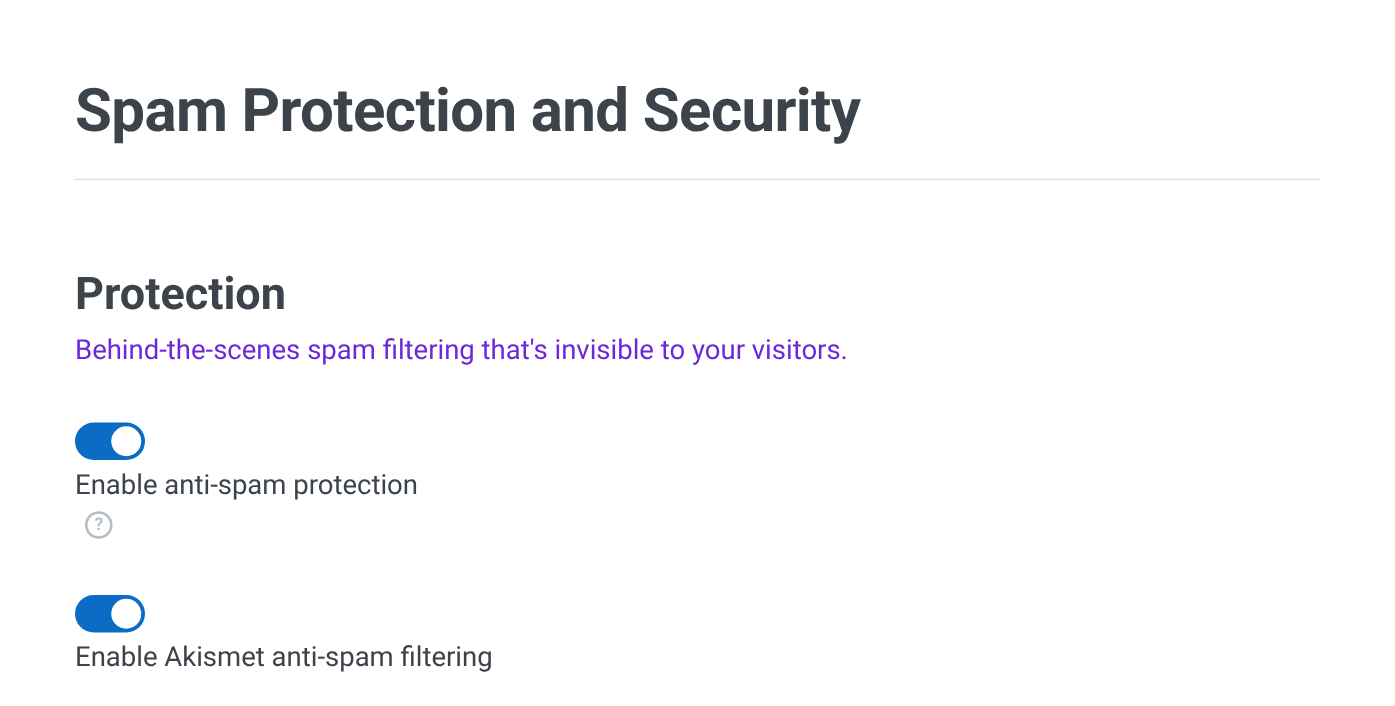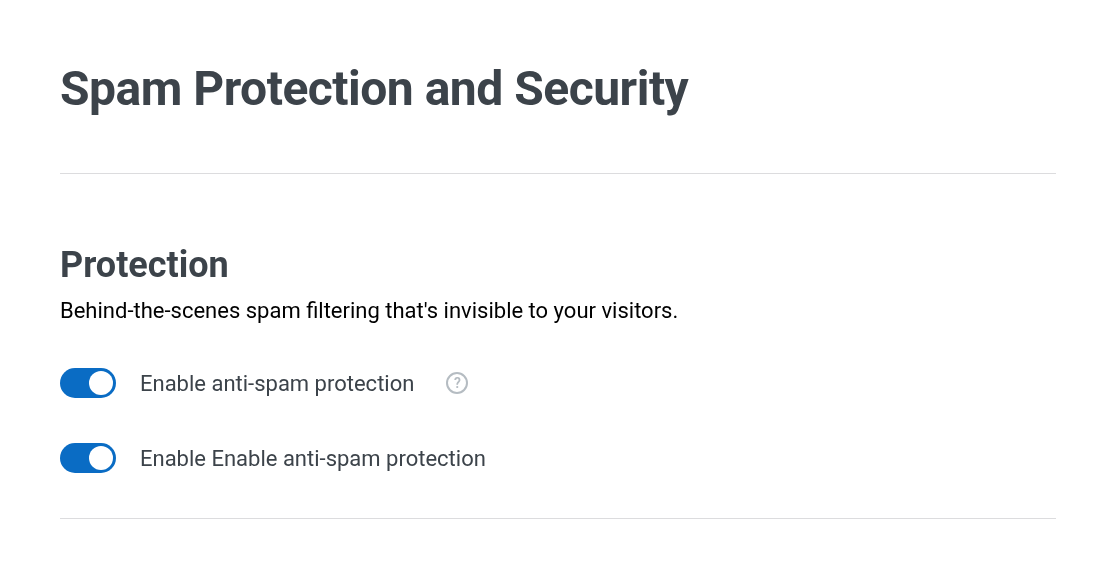--- a/index.html
+++ b/index.html
@@ -10,45 +10,46 @@
     body {
       font-family: -apple-system, BlinkMacSystemFont, "Segoe UI", Roboto, Helvetica, Arial, sans-serif;
       background: #fff;
       padding: 60px 60px 0 60px;
       width: 1116px;
     }
     .page-title {
       font-size: 48px;
       font-weight: 700;
       color: #3c434a;
-      margin-bottom: 56px;
+      margin-bottom: 26px;
       letter-spacing: -0.5px;
     }
     .divider {
       border: none;
       border-top: 1px solid #dcdcde;
       margin-bottom: 70px;
     }
     .section-title {
       font-size: 36px;
       font-weight: 700;
       color: #3c434a;
       margin-bottom: 12px;
     }
     .section-description {
       font-size: 22px;
-      color: #000000;
+      color: #6d28d9;
       margin-bottom: 45px;
       font-weight: 400;
     }
     .toggle-row {
       display: flex;
-      align-items: center;
-      gap: 24px;
+      align-items: flex-start;
+      gap: 8px;
       margin-bottom: 45px;
+      flex-direction: column;
     }
     .toggle {
       position: relative;
       width: 56px;
       height: 30px;
       background: #0a6cc4;
       border-radius: 15px;
       cursor: pointer;
       flex-shrink: 0;
     }
@@ -102,16 +103,16 @@
     <div class="toggle-knob"></div>
   </div>
   <span class="toggle-label">Enable anti-spam protection</span>
   <span class="help-icon">?</span>
 </div>
 
 <div class="toggle-row">
   <div class="toggle">
     <div class="toggle-knob"></div>
   </div>
-  <span class="toggle-label">Enable Enable anti-spam protection</span>
+  <span class="toggle-label">Enable Akismet anti-spam filtering</span>
 </div>
 
 <hr class="bottom-divider">
 
 </body></html>

